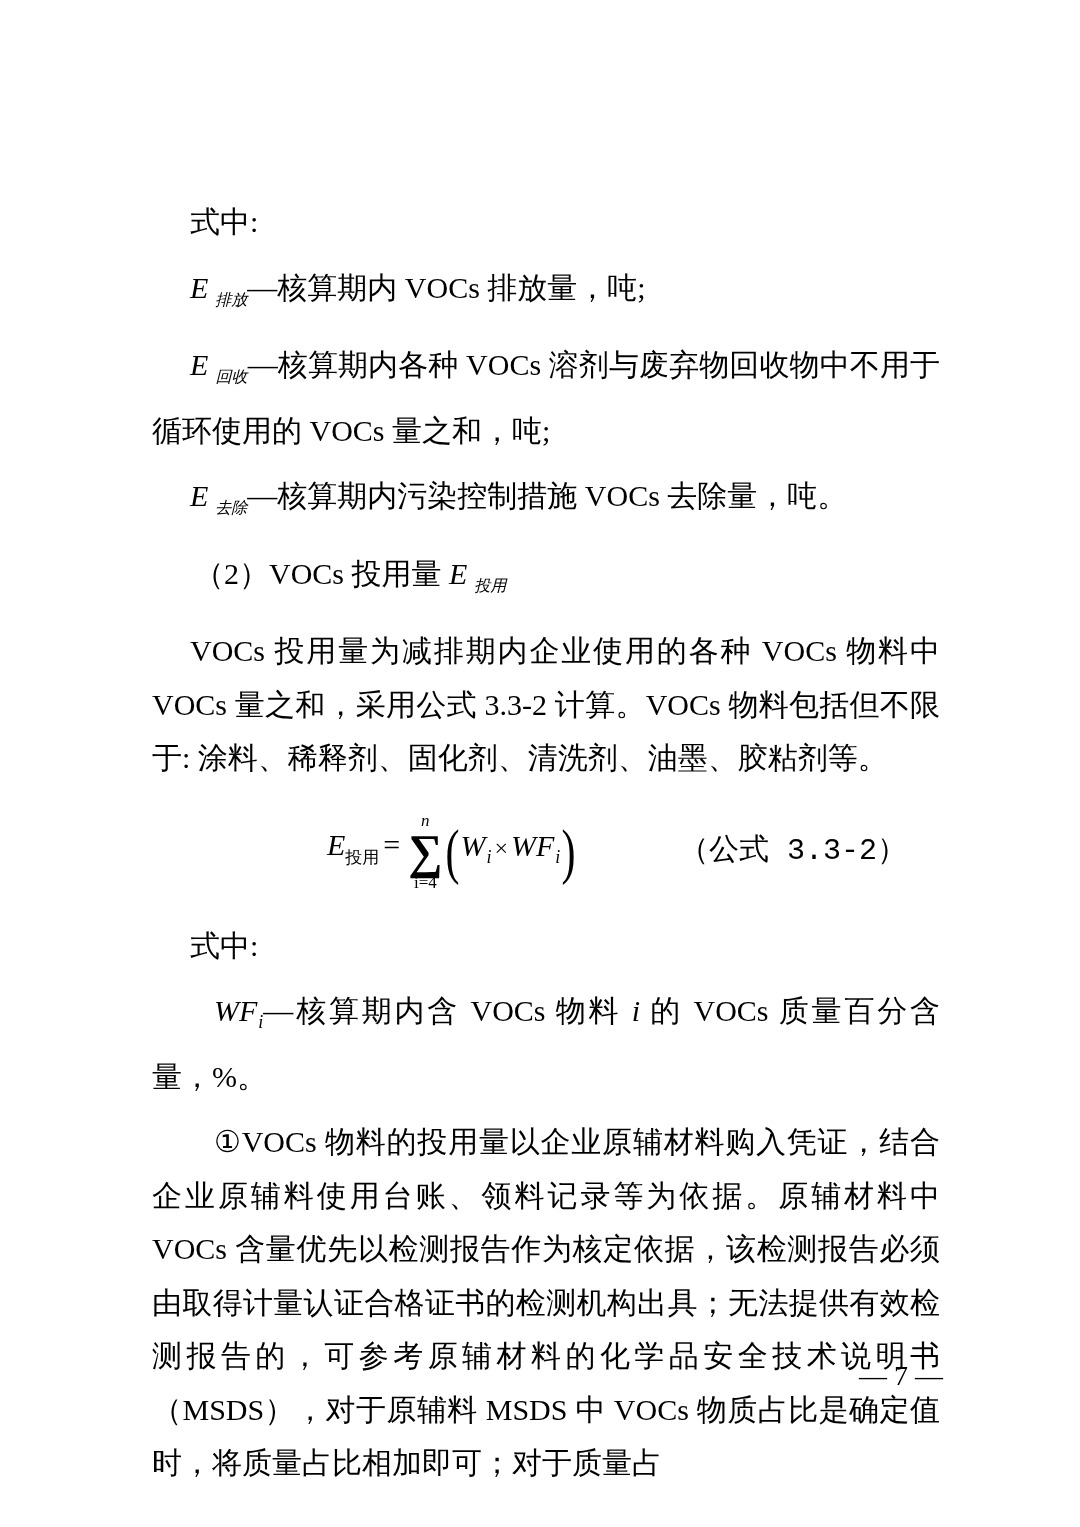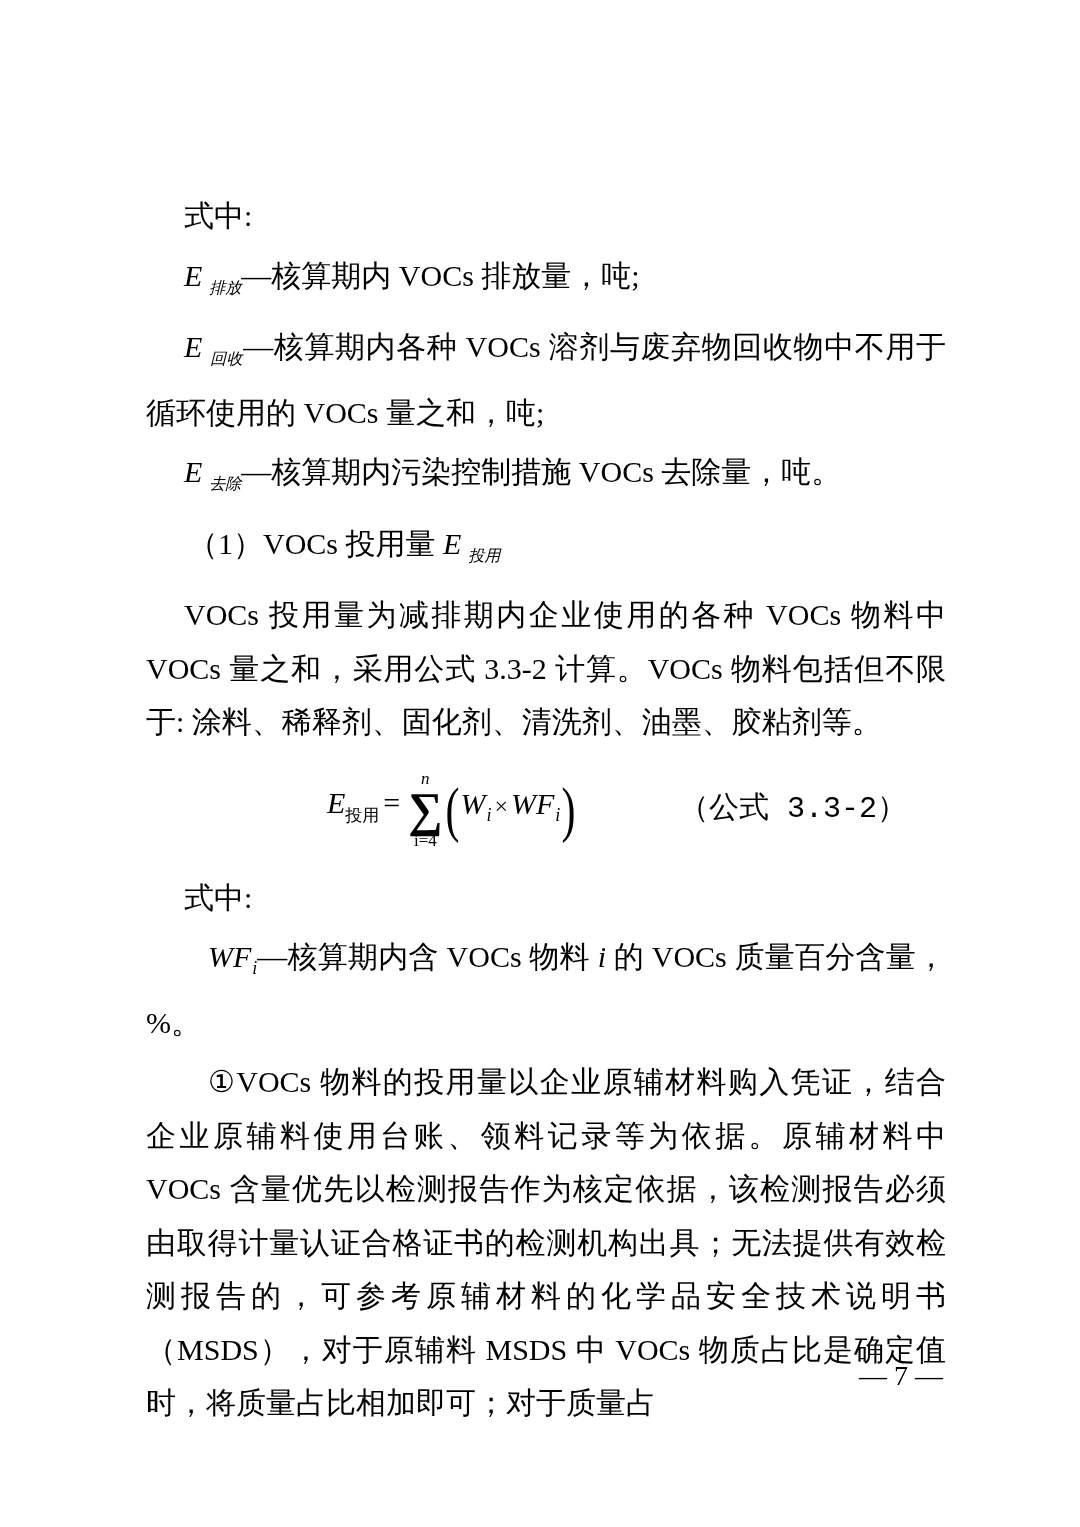--- a/index.html
+++ b/index.html
@@ -15,21 +15,21 @@
   }
   .content {
     position: absolute;
     left: 140px;
     top: 183px;
     width: 812px;
     font-size: 30px;
     line-height: 53.5px;
     text-align: justify;
   }
-  p { margin: 6px; }
+  p { margin: 12px; }
   .ind-a { text-indent: 38px; }   
   .ind-b { text-indent: 42px; }   
   .ind-c { text-indent: 62px; }   
   .it { font-style: italic; }
   .sub {
     font-size: 16px;
     font-style: italic;
     vertical-align: -7px;
     margin-left: 7px;
     letter-spacing: 0;
@@ -101,21 +101,21 @@
 
     <p class="ind-a"><span>式中:</span></p>
 
     <p class="ind-a"><span class="it">E</span><span class="sub">排放</span><span>—核算期内 VOCs 排放量，吨;</span></p>
 
 
     <p class="ind-a"><span class="it">E</span><span class="sub">回收</span><span>—核算期内各种 VOCs 溶剂与废弃物回收物中不用于循环使用的 VOCs 量之和，吨;</span></p>
 
     <p class="ind-a"><span class="it">E</span><span class="sub">去除</span><span>—核算期内污染控制措施 VOCs 去除量，吨。</span></p>
 
-    <p class="ind-b"><span>（1）VOCs 投用量 </span><span class="it">E</span><span class="sub">投用</span></p>
+    <p class="ind-b"><span>（2）VOCs 投用量 </span><span class="it">E</span><span class="sub">投用</span></p>
 
     <p class="ind-a"><span>VOCs 投用量为减排期内企业使用的各种 VOCs 物料中 VOCs 量之和，采用公式 3.3-2 计算。VOCs 物料包括但不限于: 涂料、稀释剂、固化剂、清洗剂、油墨、胶粘剂等。</span></p>
 
     <div class="formula-row">
       <span class="formula">
         <span class="f-lhs"><span class="it">E</span><span class="fsub-cjk">投用</span><span class="f-eq">=</span></span>
         <span class="sum">
           <span class="sum-n">n</span>
           <span class="sum-sigma">∑</span>
           <span class="sum-i">i=4</span>

